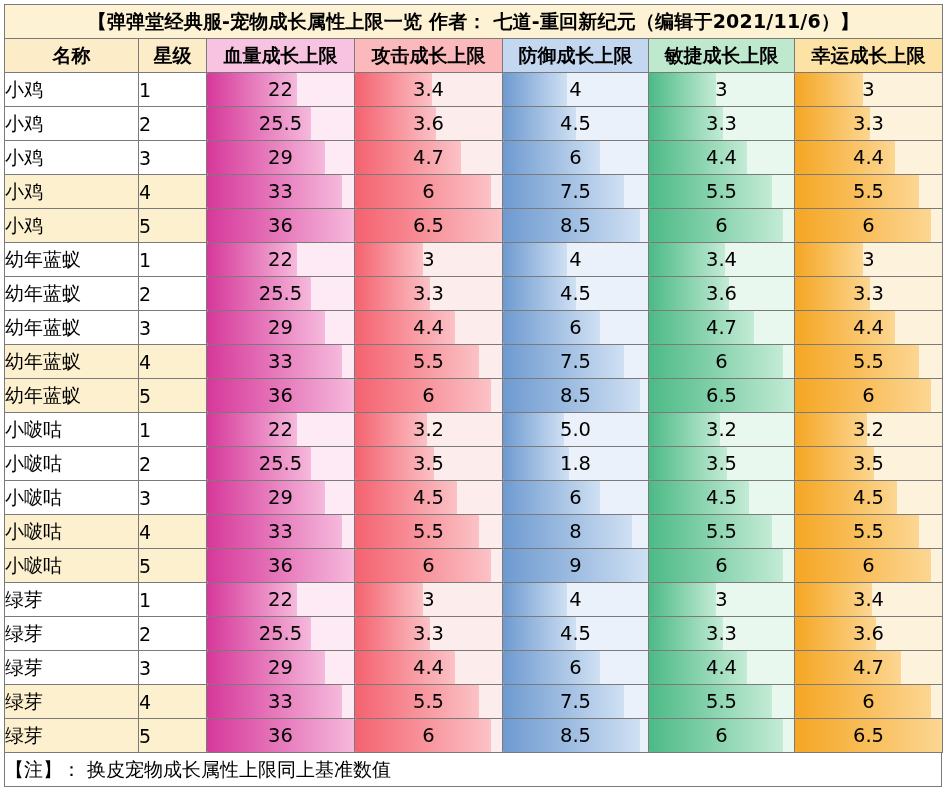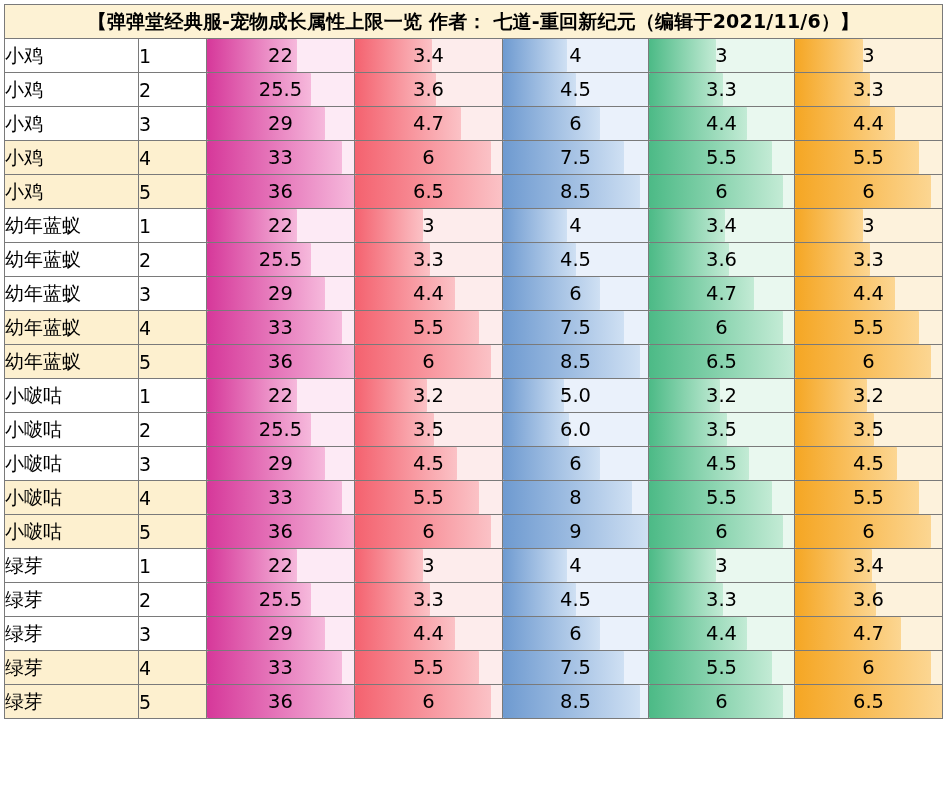--- a/index.html
+++ b/index.html
@@ -118,20 +118,29 @@
       <col style="width:148px">
       <col style="width:148px">
       <col style="width:146px">
       <col style="width:146px">
       <col style="width:148px">
     </colgroup>
     <tbody>
       <tr>
         <td class="title-cell" colspan="7">【弹弹堂经典服-宠物成长属性上限一览 作者： 七道-重回新纪元（编辑于2021/11/6）】</td>
       </tr>
+      <tr>
+        <td class="hdr hdr-name">名称</td>
+        <td class="hdr hdr-star">星级</td>
+        <td class="hdr hdr-hp">血量成长上限</td>
+        <td class="hdr hdr-atk">攻击成长上限</td>
+        <td class="hdr hdr-def">防御成长上限</td>
+        <td class="hdr hdr-agi">敏捷成长上限</td>
+        <td class="hdr hdr-luk">幸运成长上限</td>
+      </tr>
 
     <tr class="row-plain">
           <td class="c-name">小鸡</td>
           <td class="c-star">1</td>
           <td class="c-bar cell-hp">
             <div class="bar bar-hp" style="width: 61.11%;"></div>
             <span class="val">22</span>
           </td>
           <td class="c-bar cell-atk">
             <div class="bar bar-atk" style="width: 52.31%;"></div>
@@ -396,21 +405,21 @@
           <td class="c-bar cell-hp">
             <div class="bar bar-hp" style="width: 70.83%;"></div>
             <span class="val">25.5</span>
           </td>
           <td class="c-bar cell-atk">
             <div class="bar bar-atk" style="width: 53.85%;"></div>
             <span class="val">3.5</span>
           </td>
           <td class="c-bar cell-def">
             <div class="bar bar-def" style="width: 45.56%;"></div>
-            <span class="val">6.0</span>
+            <span class="val">1.8</span>
           </td>
           <td class="c-bar cell-agi">
             <div class="bar bar-agi" style="width: 53.85%;"></div>
             <span class="val">3.5</span>
           </td>
           <td class="c-bar cell-luk">
             <div class="bar bar-luk" style="width: 53.85%;"></div>
             <span class="val">3.5</span>
           </td>
         </tr>
@@ -600,14 +609,21 @@
           <td class="c-bar cell-agi">
             <div class="bar bar-agi" style="width: 92.31%;"></div>
             <span class="val">6</span>
           </td>
           <td class="c-bar cell-luk">
             <div class="bar bar-luk" style="width: 100%;"></div>
             <span class="val">6.5</span>
           </td>
         </tr>
       </tbody>
+  </table>
+  <table class="grid" style="margin-top:-1px">
+    <tbody>
+      <tr>
+        <td class="note-cell">【注】：  换皮宠物成长属性上限同上基准数值</td>
+      </tr>
+    </tbody>
   </table>
 </div>
 
 </body></html>

